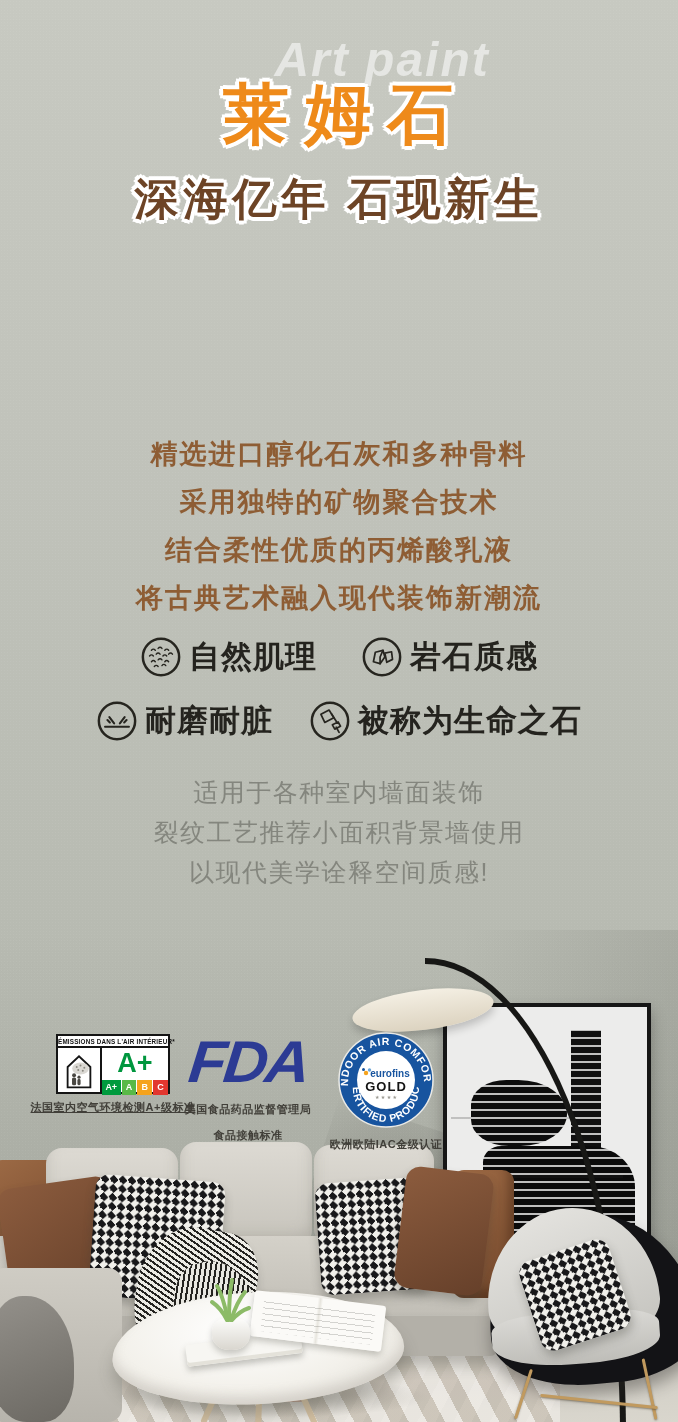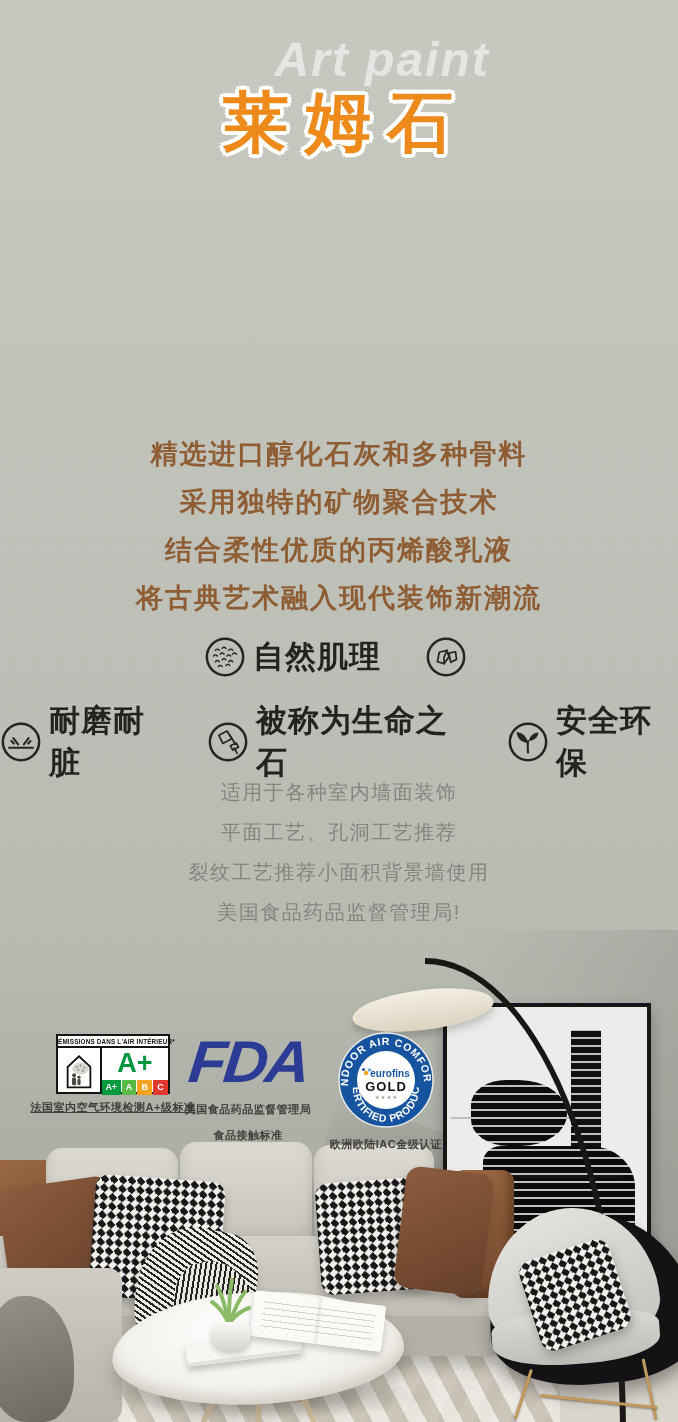--- a/index.html
+++ b/index.html
@@ -8,21 +8,21 @@
     font-family:"Liberation Sans","DejaVu Sans",sans-serif;
     background:linear-gradient(180deg,#c7c9c1 0%,#c1c3bb 30%,#b9bcb3 60%,#aeb1a8 100%);
   }
   .poster::after{content:"";position:absolute;inset:0;pointer-events:none;
     background:radial-gradient(rgba(255,255,255,.05) 1px,transparent 1px);background-size:3px 3px;}
   .abs{position:absolute;}
 
   
   .watermark{left:50%;top:32px;transform:translateX(-30%);font-size:48px;font-style:italic;font-weight:700;
     color:rgba(255,255,255,.55);letter-spacing:2px;z-index:2;}
-  .title{left:0;right:0;top:70px;margin:8px;text-align:center;text-indent:14px;font-size:66px;font-weight:800;
+  .title{left:0;right:0;top:70px;margin:0;text-align:center;text-indent:14px;font-size:66px;font-weight:800;
     letter-spacing:16px;color:#ee8a1a;z-index:3;
     text-shadow:-3px -3px 0 #fff,3px -3px 0 #fff,-3px 3px 0 #fff,3px 3px 0 #fff,-4px 0 0 #fff,4px 0 0 #fff,0 -4px 0 #fff,0 4px 0 #fff;font-family:Liberation Serif, serif;}
   .subtitle{left:0;right:0;top:170px;margin:0;text-align:center;font-size:44px;font-weight:800;letter-spacing:5px;
     color:#6d4426;z-index:3;
     text-shadow:-3px -3px 0 #fff,3px -3px 0 #fff,-3px 3px 0 #fff,3px 3px 0 #fff,-4px 0 0 #fff,4px 0 0 #fff,0 -4px 0 #fff,0 4px 0 #fff;}
 
   .intro{left:38px;top:258px;width:602px;margin:0;font-size:25px;line-height:1.82;letter-spacing:.5px;
     color:#3f3d39;font-weight:600;text-align:justify;z-index:2;}
 
   .highlights{left:0;right:0;top:430px;display:flex;flex-direction:column;align-items:center;z-index:2;}
@@ -30,21 +30,21 @@
 
   
   .features{left:0;right:0;display:flex;justify-content:center;align-items:center;z-index:2;}
   .row1{top:636px;gap:44px;}
   .row2{top:700px;gap:36px;}
   .feature{display:flex;align-items:center;}
   .feature svg{width:42px;height:42px;margin-right:7px;flex:none;}
   .feature span{font-size:31px;font-weight:700;color:#24231e;letter-spacing:1px;}
 
   .usage{left:0;right:0;top:772px;display:flex;flex-direction:column;align-items:center;z-index:2;}
-  .usage div{font-size:20px;line-height:40px;color:#84867e;letter-spacing:1.5px;font-weight:500;}
+  .usage div{font-size:25px;line-height:40px;color:#84867e;letter-spacing:1.5px;font-weight:500;}
 
   
   .scene{left:0;top:930px;width:678px;height:492px;overflow:hidden;z-index:1;}
   .wallshade{inset:0;background:
       linear-gradient(90deg,transparent 68%,rgba(78,80,73,.14)),
       linear-gradient(180deg,rgba(0,0,0,0) 0%,rgba(92,95,86,.10) 55%,rgba(92,95,86,.2) 100%);}
   .wall-shadow{left:300px;top:205px;width:270px;height:210px;
       background:radial-gradient(ellipse at 40% 40%,rgba(66,66,60,.30),transparent 68%);transform:rotate(18deg);}
   .floor{left:0;top:368px;width:678px;height:124px;background:linear-gradient(180deg,#c8c5bd,#d9d6cd);}
   .baseboard{left:408px;top:364px;width:270px;height:5px;background:#262624;opacity:.75;}
@@ -170,20 +170,21 @@
 
   .icon-stroke{stroke:#26251f;fill:none;stroke-linecap:round;stroke-linejoin:round;}
 </style>
 </head>
 <body>
 
 <div class="poster">
 
   <div class="abs watermark">Art paint</div>
   <h1 class="abs title">莱姆石</h1>
+  <h2 class="abs subtitle">深海亿年 石现新生</h2>
 
 
   <div class="abs highlights">
     <div class="hl">精选进口醇化石灰和多种骨料</div>
     <div class="hl">采用独特的矿物聚合技术</div>
     <div class="hl">结合柔性优质的丙烯酸乳液</div>
     <div class="hl">将古典艺术融入现代装饰新潮流</div>
   </div>
 
   <div class="abs features row1">
@@ -209,20 +210,21 @@
     </div>
     <div class="feature">
       <svg viewBox="0 0 44 44">
         <circle class="icon-stroke" cx="22" cy="22" r="19" stroke-width="2.6"></circle>
         <g class="icon-stroke" stroke-width="1.8">
           <path d="M13 27 L15 17 L23 15 L25 22 L20 29 Z"></path>
           <path d="M25 18 L32 16.5 L33 24.5 L27 27.5 Z"></path>
           <path d="M23 15 L20 22 L20 29"></path>
         </g>
       </svg>
+      <span>岩石质感</span>
     </div>
   </div>
 
   <div class="abs features row2">
     <div class="feature">
       <svg viewBox="0 0 44 44">
         <circle class="icon-stroke" cx="22" cy="22" r="19" stroke-width="2.6"></circle>
         <g class="icon-stroke" stroke-width="2.2">
           <path d="M9.5 28 H34.5"></path>
           <path d="M14 18 L19 24.5"></path>
@@ -238,36 +240,26 @@
         <circle class="icon-stroke" cx="22" cy="22" r="19" stroke-width="2.6"></circle>
         <g class="icon-stroke" stroke-width="1.8">
           <path d="M12.5 15 L21 10.5 L26 18.5 L16.5 23.5 Z"></path>
           <path d="M23.5 14.5 L29 23"></path>
           <path d="M24.5 26 L30.5 23 L33 27.5 L27 30.5 Z"></path>
           <path d="M28.5 28.5 L31.5 34"></path>
         </g>
       </svg>
       <span>被称为生命之石</span>
     </div>
-    <div class="feature">
-      <svg viewBox="0 0 44 44">
-        <circle class="icon-stroke" cx="22" cy="22" r="19" stroke-width="2.6"></circle>
-        <path class="icon-stroke" d="M22 33 q-.5 -8 0 -12" stroke-width="2.2"></path>
-        <path d="M21.5 23 C14.5 22.5 10.5 17.5 10 11.5 C17 12.5 21 16.5 21.5 23 Z" fill="#26251f"></path>
-        <path d="M23 21 C23.8 15.5 27.5 12.3 32.8 12 C32.2 17.8 28.3 20.2 23 21 Z" fill="#26251f"></path>
-      </svg>
-      <span>安全环保</span>
-    </div>
   </div>
 
   <div class="abs usage">
     <div>适用于各种室内墙面装饰</div>
-    <div>平面工艺、孔洞工艺推荐</div>
     <div>裂纹工艺推荐小面积背景墙使用</div>
-    <div>美国食品药品监督管理局!</div>
+    <div>以现代美学诠释空间质感!</div>
   </div>
 
   <div class="abs scene">
     <div class="abs wallshade"></div>
     <div class="abs wall-shadow"></div>
     <div class="abs floor"></div>
     <div class="abs baseboard"></div>
     <div class="abs rug"></div>
     <div class="abs rug-accent"></div>
 

